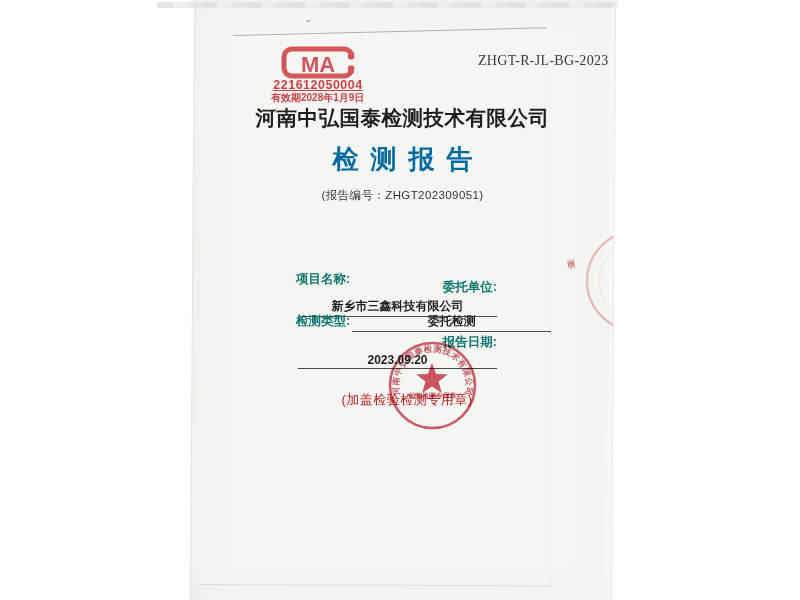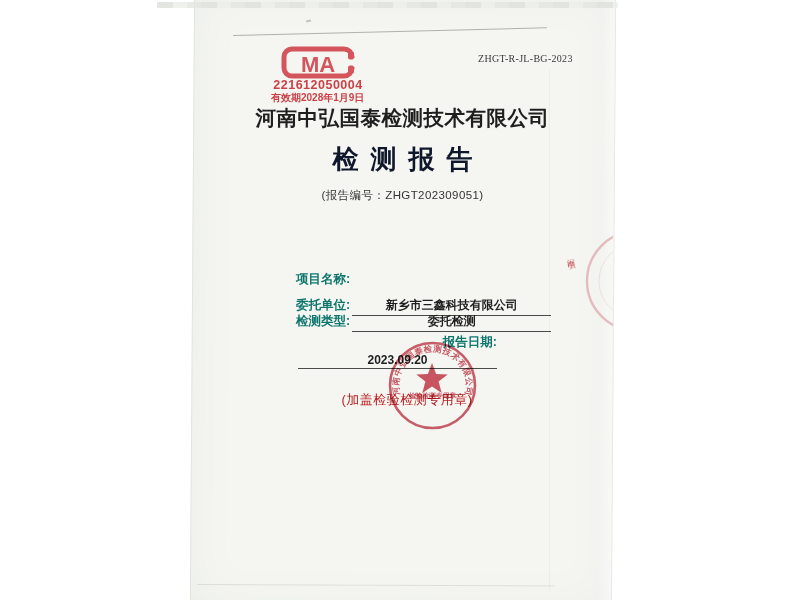--- a/index.html
+++ b/index.html
@@ -35,40 +35,40 @@
   .fold-line{position:absolute;left:549px;top:70px;width:1px;height:520px;background:rgba(100,105,95,.05);}
   .bottom-edge-line{
     position:absolute;left:197px;top:584px;width:358px;height:0;
     border-top:1px solid rgba(158,161,154,.25);
     transform:rotate(0.25deg);transform-origin:left center;
   }
 
   
   .cma{position:absolute;left:281px;top:46px;width:80px;height:33px;}
   .cma-cert{position:absolute;left:271px;top:78px;width:94px;text-align:center;
-    font-size:12.5px;font-weight:700;color:#cb4147;letter-spacing:.5px;}
+    font-size:12.5px;font-weight:700;color:#cb4147;letter-spacing:.5px;text-decoration:underline;}
   .cma-valid{position:absolute;left:271px;top:91px;width:96px;text-align:left;
     font-size:10px;font-weight:700;color:#cb4147;letter-spacing:0;white-space:nowrap;}
 
   .doc-code{position:absolute;left:478px;top:53px;font-family:"Liberation Serif","DejaVu Serif",serif;
-    font-size:10px;color:#3a3a3a;letter-spacing:.3px;}
+    font-size:14px;color:#3a3a3a;letter-spacing:.3px;}
 
   .company-title{position:absolute;left:193px;top:104px;width:419px;text-align:center;
     font-size:20.5px;font-weight:700;color:#1f1f1f;letter-spacing:0.5px;white-space:nowrap;}
   .report-title{position:absolute;left:193px;top:142px;width:419px;text-align:center;
-    font-size:26px;font-weight:700;color:#0f172a;letter-spacing:12px;text-indent:12px;white-space:nowrap;}
+    font-size:26px;font-weight:700;color:#0369a1;letter-spacing:12px;text-indent:12px;white-space:nowrap;}
   .report-no{position:absolute;left:193px;top:188px;width:419px;text-align:center;
     font-size:11.5px;color:#333;letter-spacing:.4px;}
 
   
   .row{position:absolute;left:296px;display:flex;align-items:flex-end;}
   .row .lbl{font-size:12.5px;font-weight:700;color:#0f766e;white-space:nowrap;padding-bottom:2px;text-align:right;}
   .row .val-line{width:199px;margin-left:2px;border-bottom:1.2px solid #4a4a4a;
     text-align:center;font-size:12px;font-weight:700;color:#1e1e1e;padding-bottom:1px;white-space:nowrap;}
-  .row1{top:271px;} .row2{top:297px;} .row3{top:313px;} .row4{top:334px;flex-direction:column;}
+  .row1{top:271px;} .row2{top:279px;flex-direction:column;} .row3{top:313px;} .row4{top:334px;flex-direction:column;}
 
   .stamp-note{position:absolute;left:318px;top:391px;width:178px;text-align:center;
     font-size:13px;color:#b91c1c;letter-spacing:.5px;z-index:2;white-space:nowrap;}
 
   
   .seal{position:absolute;left:385px;top:338px;width:95px;height:95px;z-index:3;
     mix-blend-mode:multiply;opacity:.93;}
 
   
   .side-seal{position:absolute;left:555px;top:230px;width:58px;height:104px;z-index:1;opacity:.8;}

